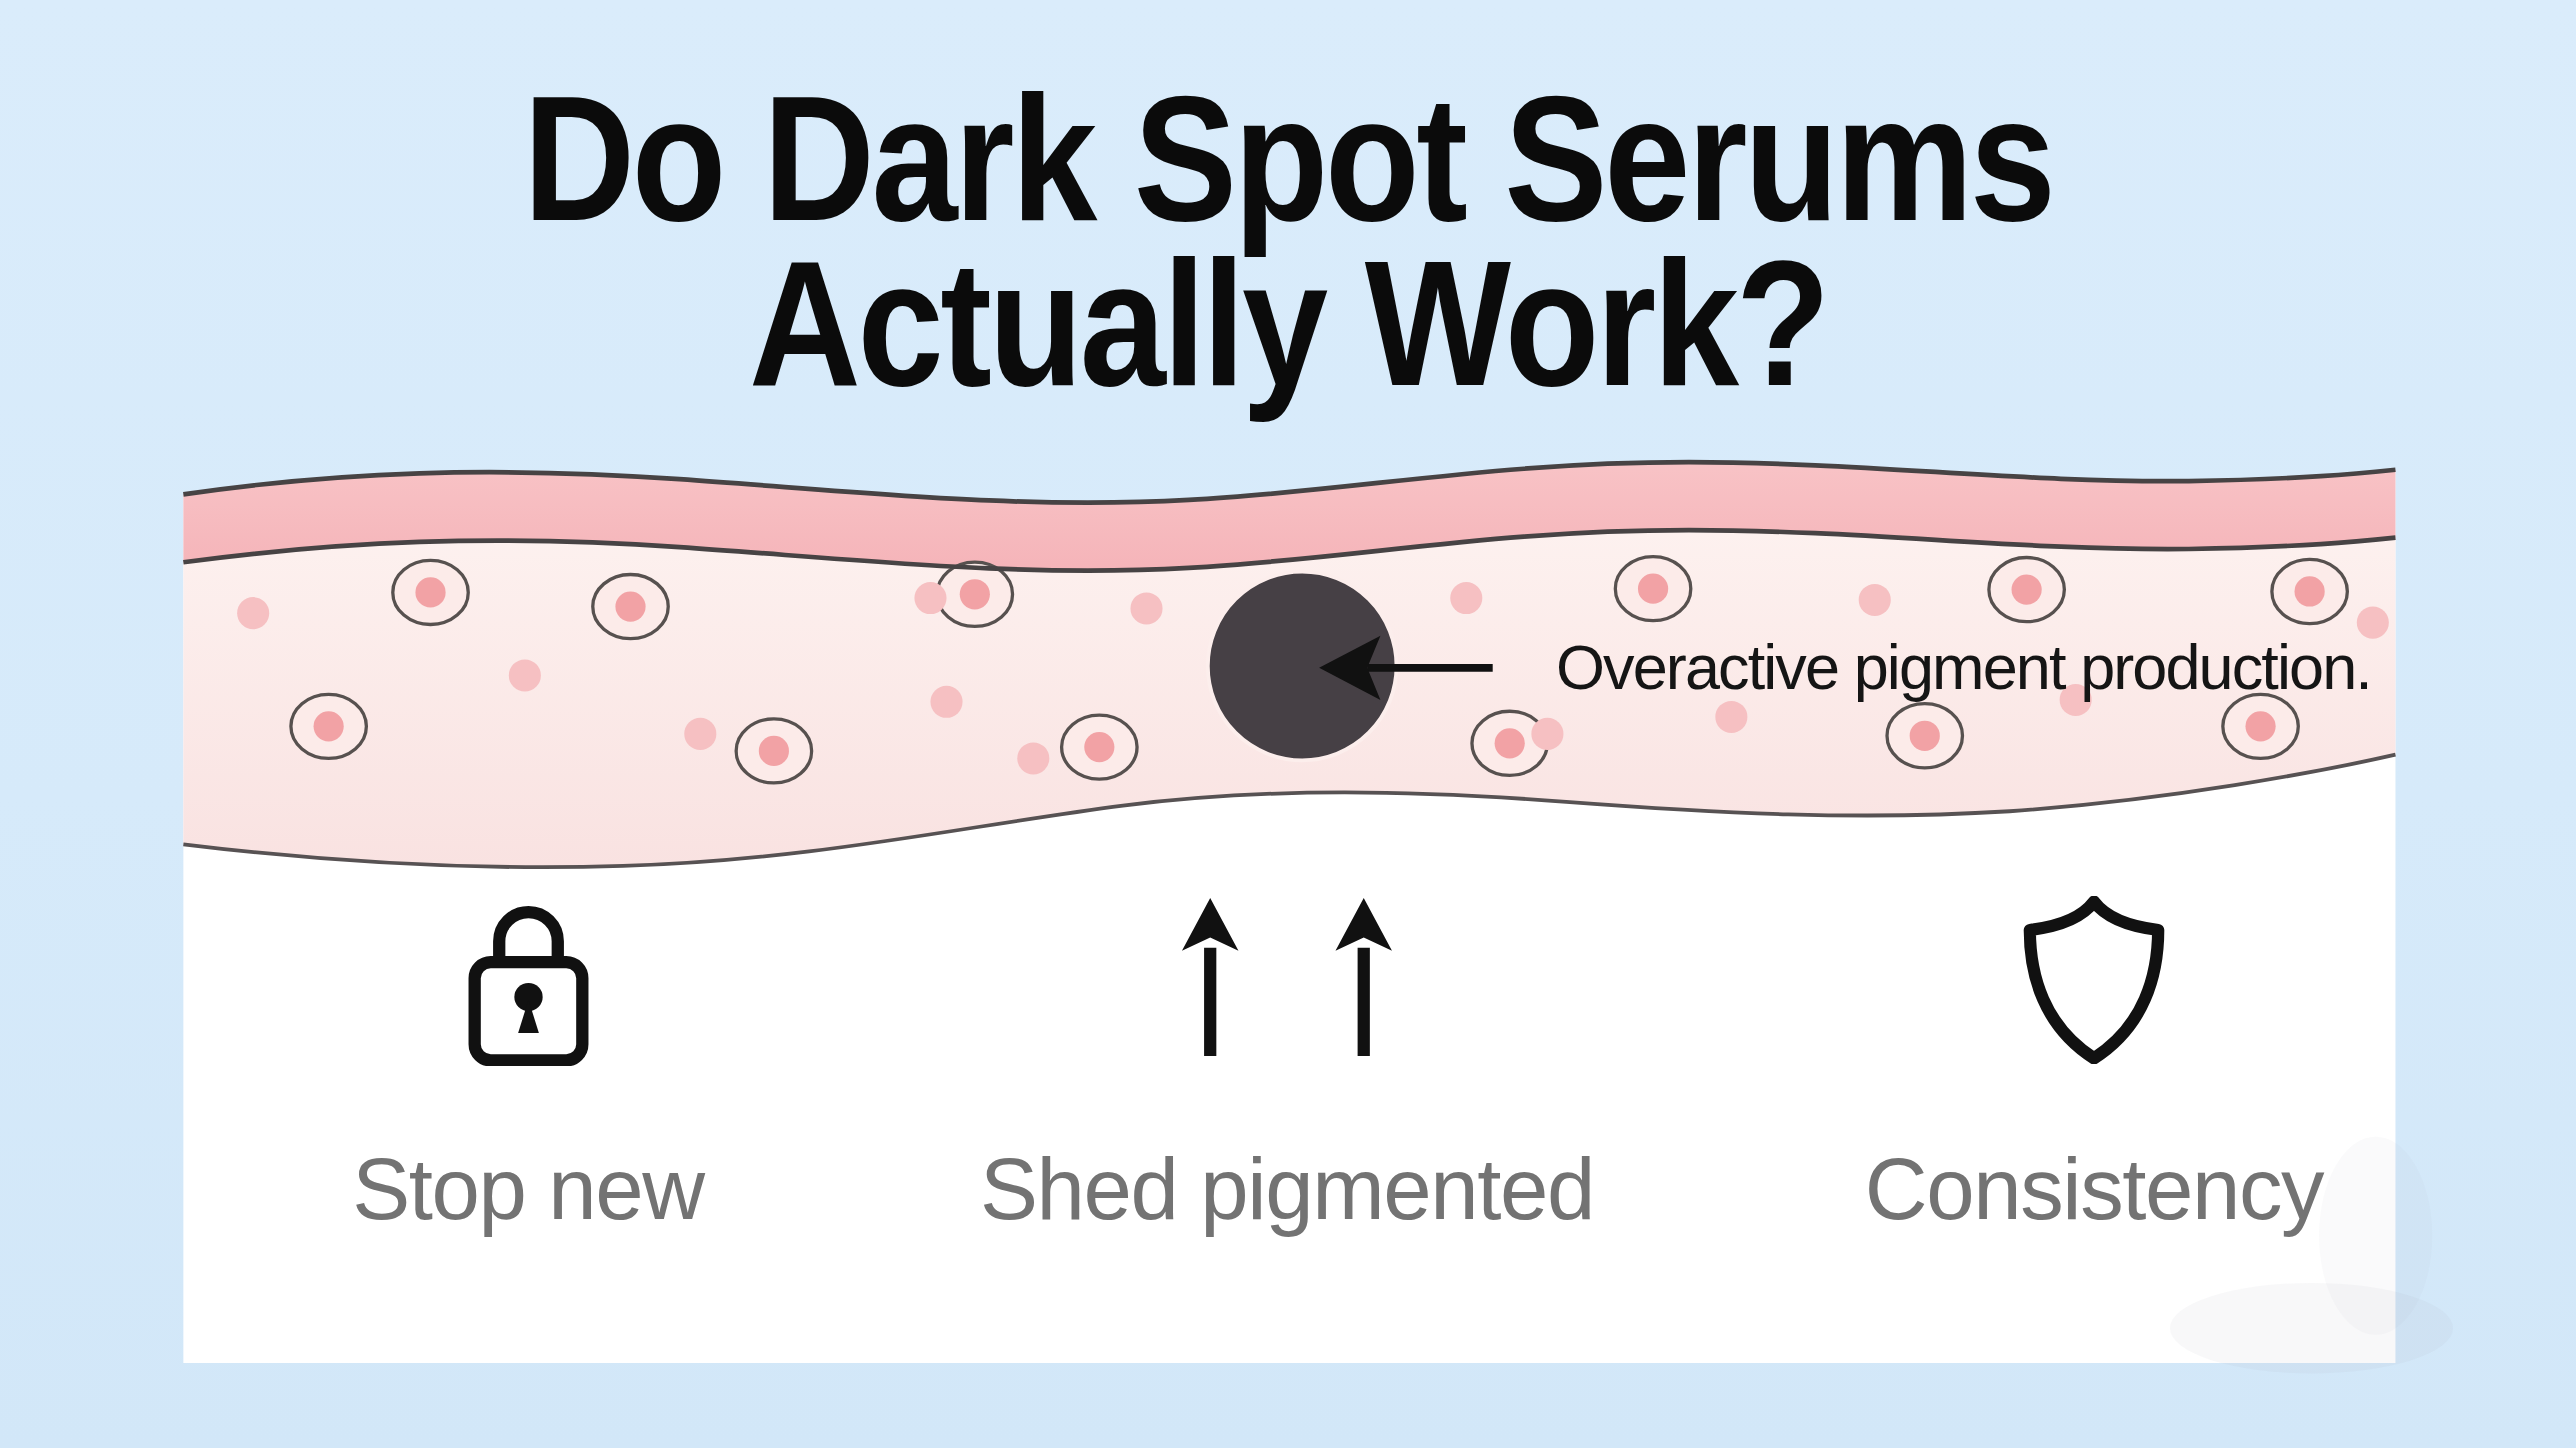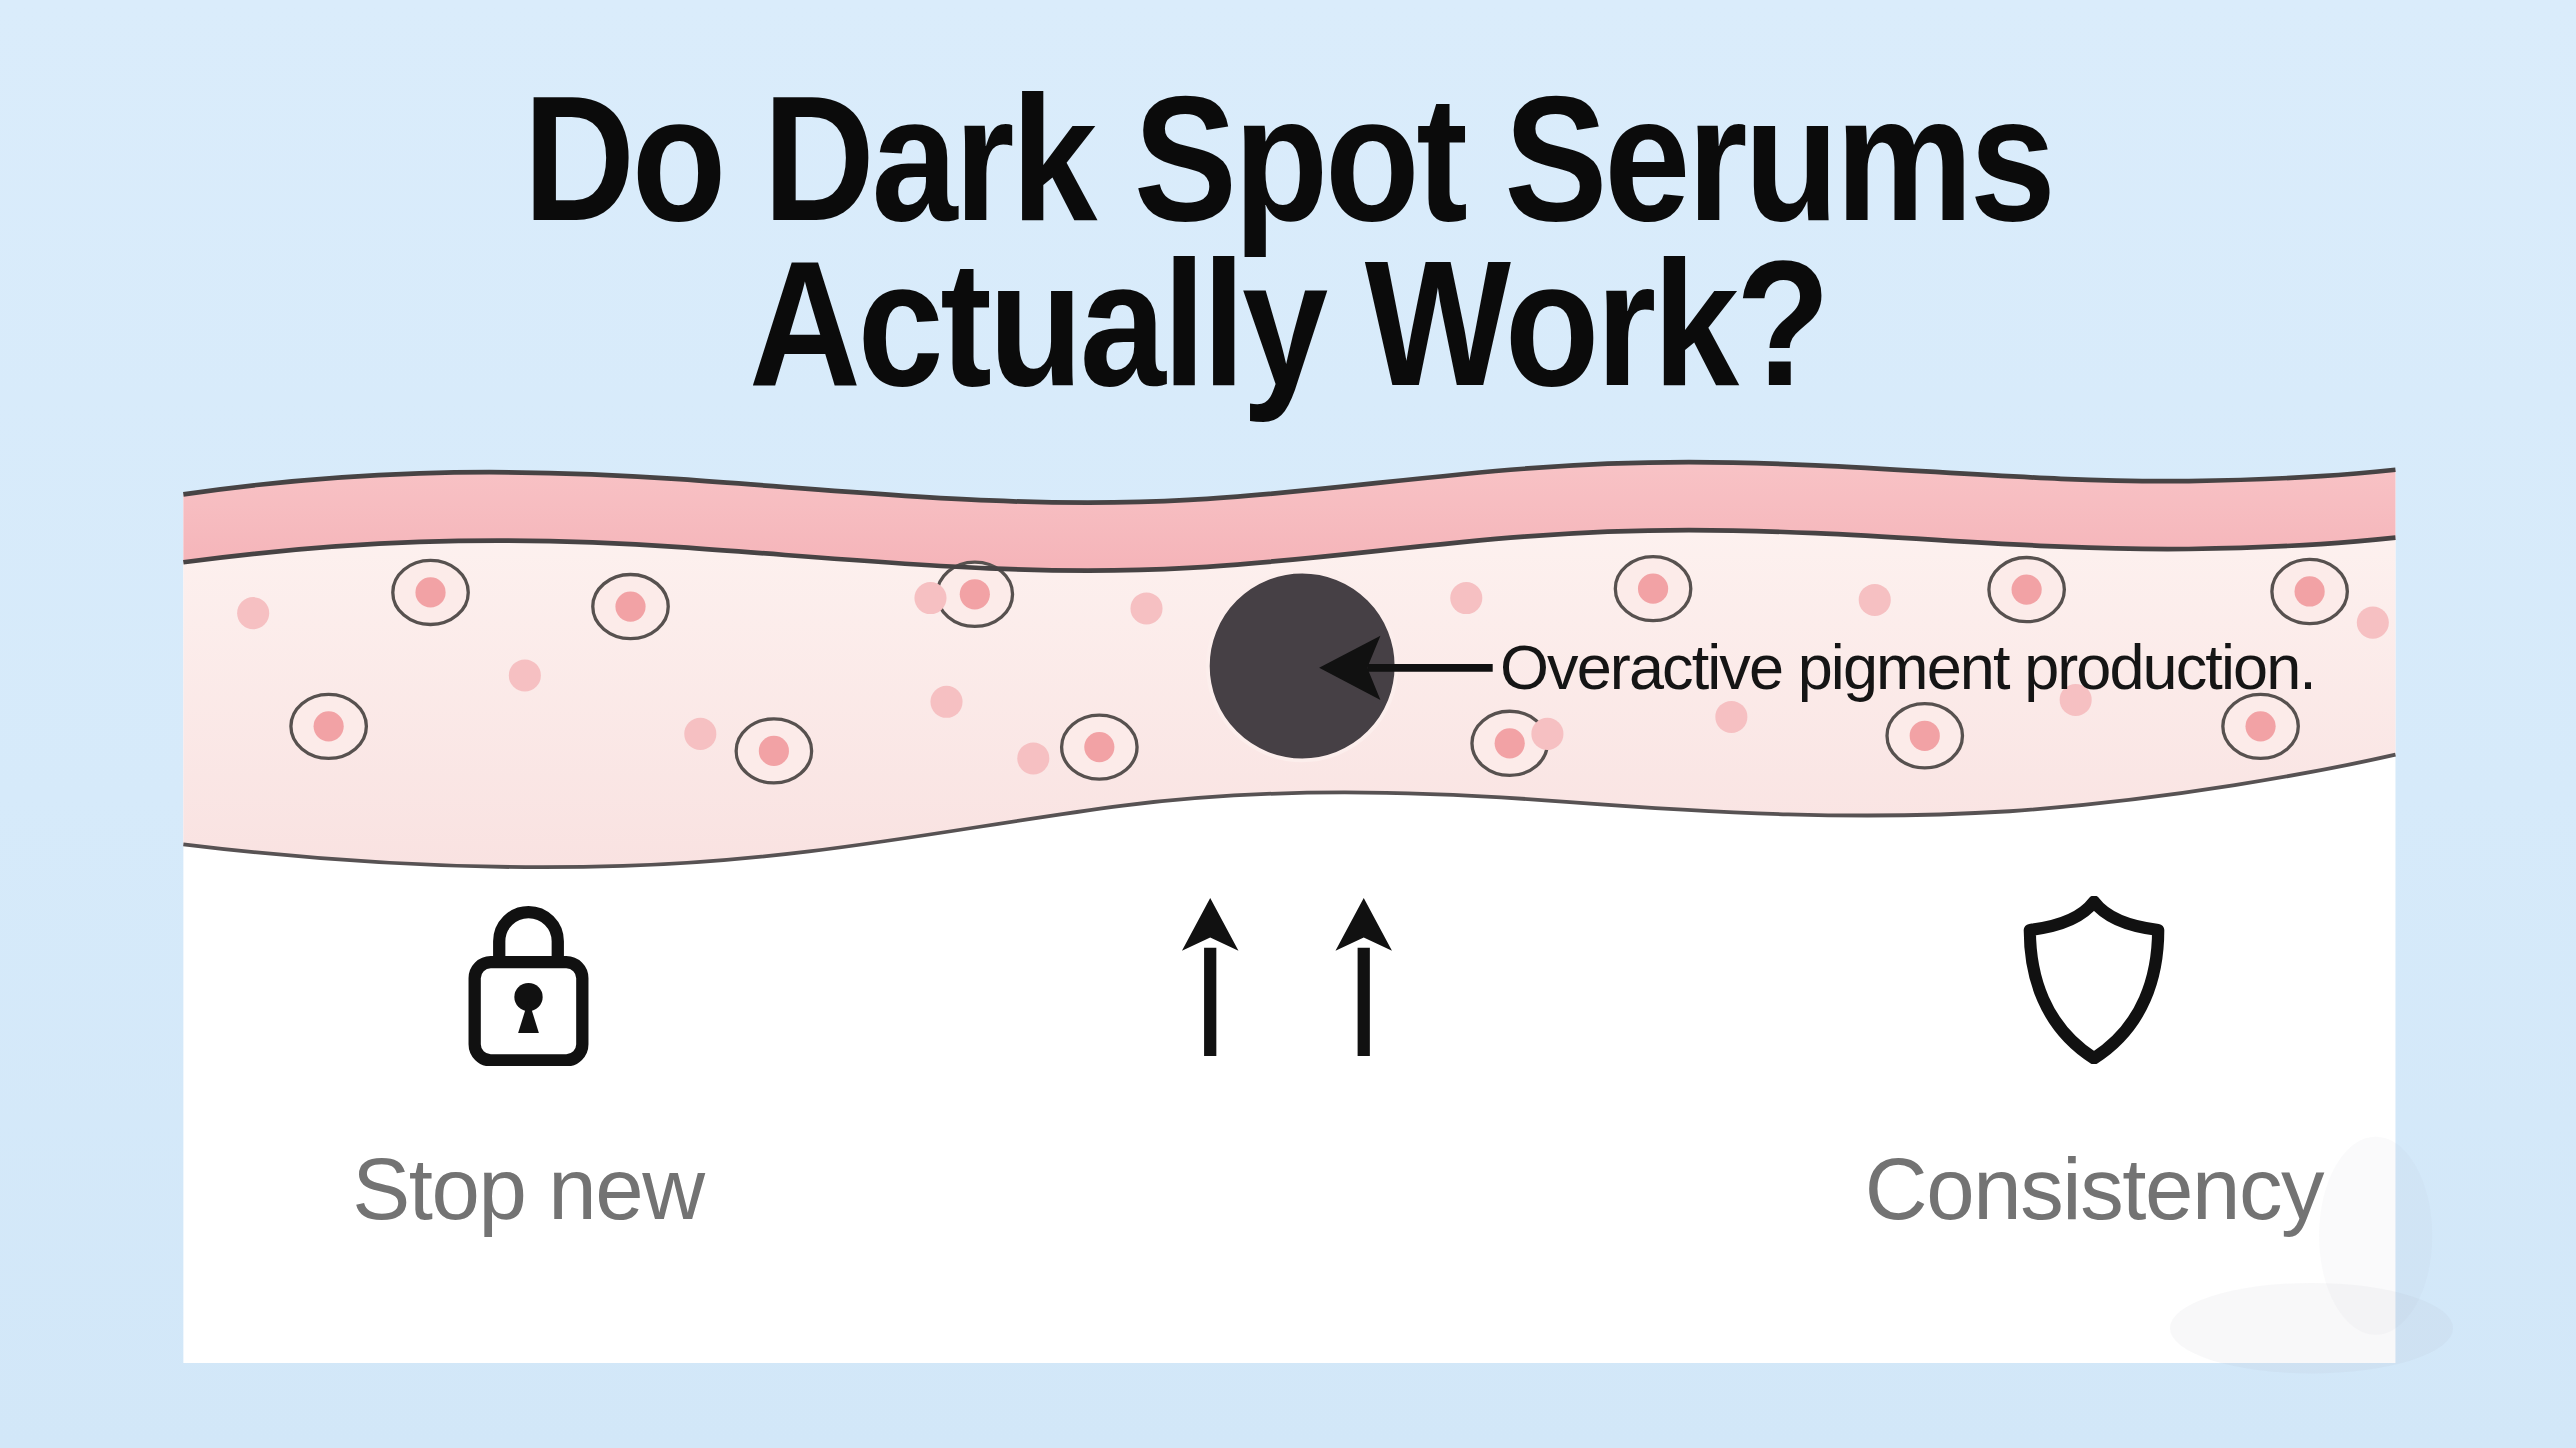--- a/index.html
+++ b/index.html
@@ -31,21 +31,21 @@
   }
   .diagram-svg {
     position: absolute;
     left: 0;
     top: 0;
     width: 2576px;
     height: 1448px;
   }
   .annotation {
     position: absolute;
-    left: 1500px;
+    left: 1556px;
     top: 631px;
     font-size: 63px;
     letter-spacing: -1.9px;
     color: #151515;
     white-space: nowrap;
   }
   .item {
     position: absolute;
     top: 896px;
     width: 774px;
@@ -194,20 +194,21 @@
         <line x1="84" y1="55" x2="84" y2="170" stroke="#111" stroke-width="13"></line>
         <polygon points="84,2 114,58 84,44 54,58" fill="#111"></polygon>
       </g>
       <g>
         <line x1="247" y1="55" x2="247" y2="170" stroke="#111" stroke-width="13"></line>
         <polygon points="247,2 277,58 247,44 217,58" fill="#111"></polygon>
       </g>
     </svg>
   </div>
   <div class="item-label">
+    <div>Shed pigmented</div>
   </div>
 </div>
 
 <div class="item" id="item-3">
   <div class="item-icon">
     <svg width="142" height="168" viewBox="0 0 150 178" xmlns="http://www.w3.org/2000/svg">
       <path d="M75,6 C84,18 101,31 143,36 C143,84 128,138 75,172 C22,138 7,84 7,36 C49,31 66,18 75,6 Z" fill="none" stroke="#111" stroke-width="13" stroke-linejoin="round"></path>
     </svg>
   </div>
   <div class="item-label">

